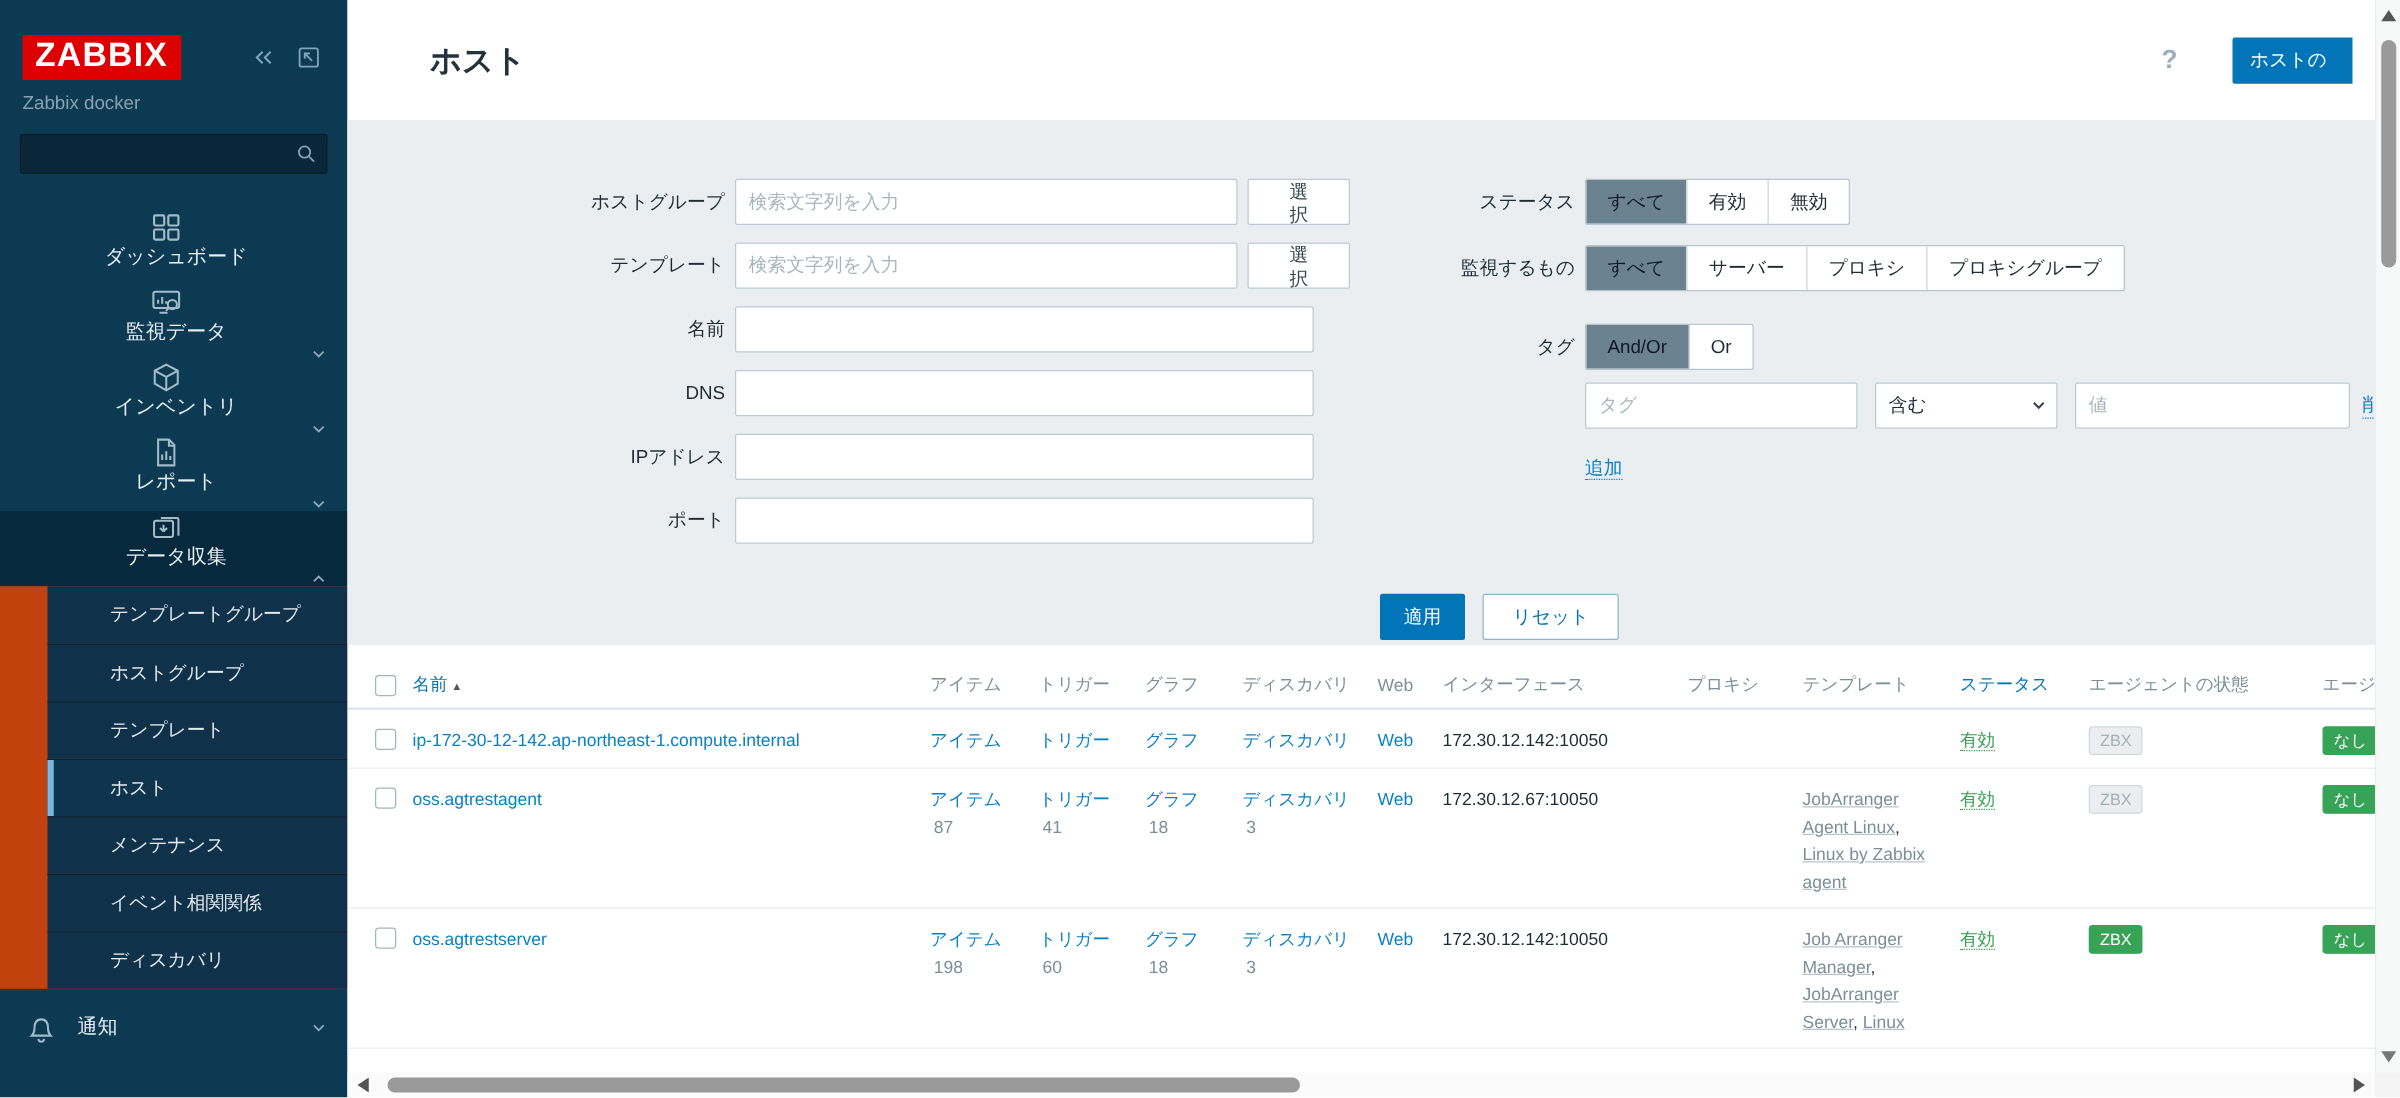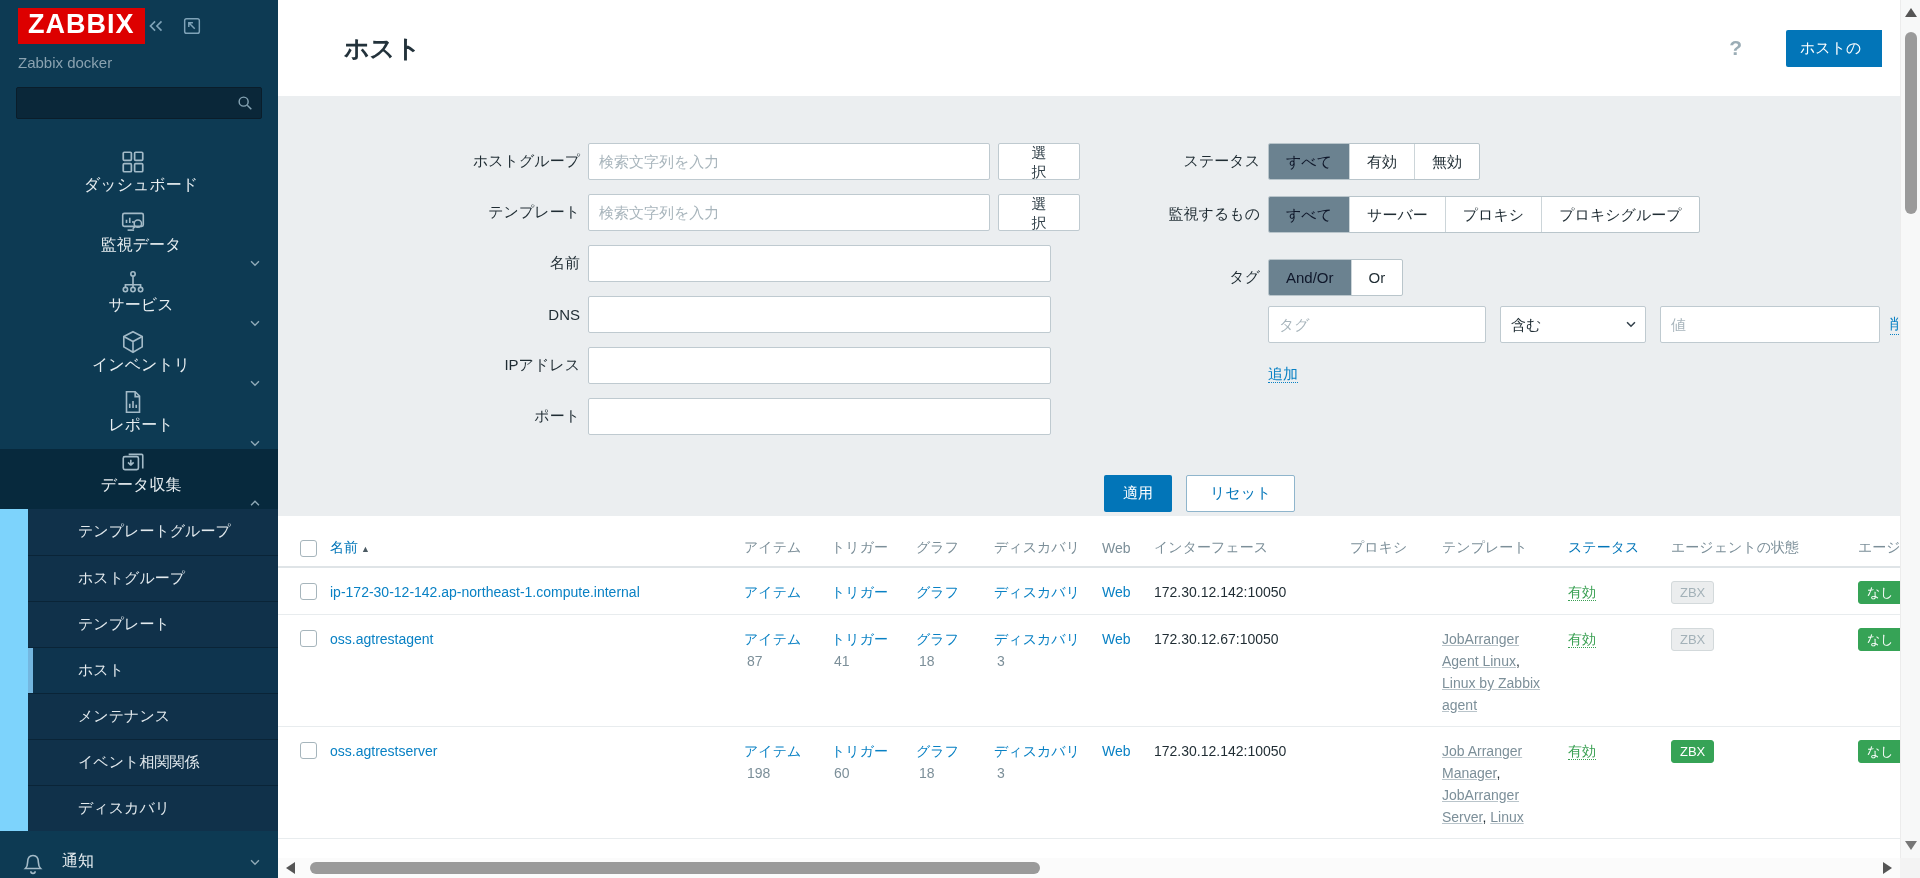--- a/index.html
+++ b/index.html
@@ -2,36 +2,36 @@
 <html><head>
 <meta charset="utf-8">
 <style>
   * { margin:0; padding:0; box-sizing:border-box; }
   html,body { width:1920px; height:878px; overflow:hidden; }
   body { font-family:"Liberation Sans","DejaVu Sans",sans-serif; background:#fff; color:#1f2c33; }
   .app { display:flex; width:1920px; height:878px; }
 
   
   .sidebar { width:278px; height:878px; background:#0d3a53; flex:none; position:relative; overflow:hidden; }
-  .sb-top { display:flex; align-items:center; justify-content:flex-start; padding:8px 20px 0 18px; }
+  .sb-top { display:flex; align-items:center; justify-content:space-between; padding:28px 20px 0 18px; }
   .logo { background:#dd0000; color:#fff; font-weight:bold; font-size:27px; letter-spacing:1px; padding:2px 10px 4px; line-height:1.1; }
   .sb-top-icons { display:flex; gap:14px; color:#7fa3b8; }
   .sb-icn { width:22px; height:22px; display:inline-block; cursor:pointer; }
   .sb-icn svg { width:100%; height:100%; }
   .server-name { color:#8aa2b0; font-size:15px; padding:10px 0 0 18px; }
   .sb-search { position:relative; margin:16px 16px 0 16px; }
   .sb-search input { width:100%; height:32px; background:#0a2739; border:1px solid #0a1d2a; border-radius:2px; color:#d7e1e6; padding:0 32px 0 10px; font-size:14px; outline:none; }
   .sb-search .mag { position:absolute; right:8px; top:7px; width:18px; height:18px; color:#86a4b4; }
   nav.sb-menu { margin-top:30px; }
   .sb-item { height:60px; display:flex; align-items:center; padding:0 16px 0 20px; color:#e8eef1; font-size:16px; cursor:pointer;flex-direction:column; }
   .sb-item .mi { width:26px; height:26px; margin-right:16px; color:#a3bac7; flex:none; }
   .sb-item .mi svg { width:100%; height:100%; }
   .sb-item .chev { margin-left:auto; width:14px; height:14px; color:#8fa9b7; }
   .sb-item.expanded { background:#07293d; }
-  .submenu { background:#7dd3fc; padding-left:28px; }
+  .submenu { background:#c2410c; padding-left:38px; }
   .submenu-item { background:#10314a; height:46px; display:flex; align-items:center; padding-left:50px; color:#e3eaee; font-size:15px; border-top:1px solid #0a2437; cursor:pointer; position:relative; }
   .submenu-item:first-child { border-top:none; }
   .submenu-item.active { background:#0e344e; }
   .submenu-item.active::before { content:""; position:absolute; left:0; top:0; bottom:0; width:5px; background:#74b7e0; }
   .sb-notif { height:56px; display:flex; align-items:center; padding:6px 16px 0 20px; color:#e8eef1; font-size:16px; cursor:pointer; }
   .sb-notif .mi { width:26px; height:26px; margin-right:16px; color:#a3bac7; }
   .sb-notif .chev { margin-left:auto; width:14px; height:14px; color:#8fa9b7; }
 
   
   .main { position:relative; flex:1; height:878px; background:#fff; overflow:hidden; }
@@ -151,35 +151,20 @@
         <span class="mi">
           <svg viewBox="0 0 24 24" fill="none" stroke="currentColor" stroke-width="1.5">
               <rect x="2.5" y="4" width="19" height="12" rx="1.5"></rect>
               <path d="M6 13v-3M9 13V8M12 13v-2"></path>
               <circle cx="16.5" cy="13.5" r="3.4"></circle>
               <path d="M14 16l-2.2 2.2"></path>
               <path d="M7 19.5h6"></path>
             </svg>
         </span>
         <span>監視データ</span>
-        <span class="chev"><svg viewBox="0 0 16 16" fill="none" stroke="currentColor" stroke-width="1.6">
-              <path d="M3.5 6l4.5 4.5L12.5 6"></path>
-            </svg></span>
-      </div>
-      <div class="sb-item">
-        <span class="mi">
-          <svg viewBox="0 0 24 24" fill="none" stroke="currentColor" stroke-width="1.5">
-              <circle cx="12" cy="4.5" r="2"></circle>
-              <circle cx="5" cy="19" r="2"></circle>
-              <circle cx="12" cy="19" r="2"></circle>
-              <circle cx="19" cy="19" r="2"></circle>
-              <path d="M12 6.5V12M5 17v-2.5h14V17M12 12v5"></path>
-            </svg>
-        </span>
-        <span>サービス</span>
         <span class="chev"><svg viewBox="0 0 16 16" fill="none" stroke="currentColor" stroke-width="1.6">
               <path d="M3.5 6l4.5 4.5L12.5 6"></path>
             </svg></span>
       </div>
       <div class="sb-item">
         <span class="mi">
           <svg viewBox="0 0 24 24" fill="none" stroke="currentColor" stroke-width="1.5">
               <path d="M12 2.5l8.5 4.5v9.5L12 21.5 3.5 16.5V7z"></path>
               <path d="M3.5 7L12 11.5 20.5 7M12 11.5v10"></path>
             </svg>

